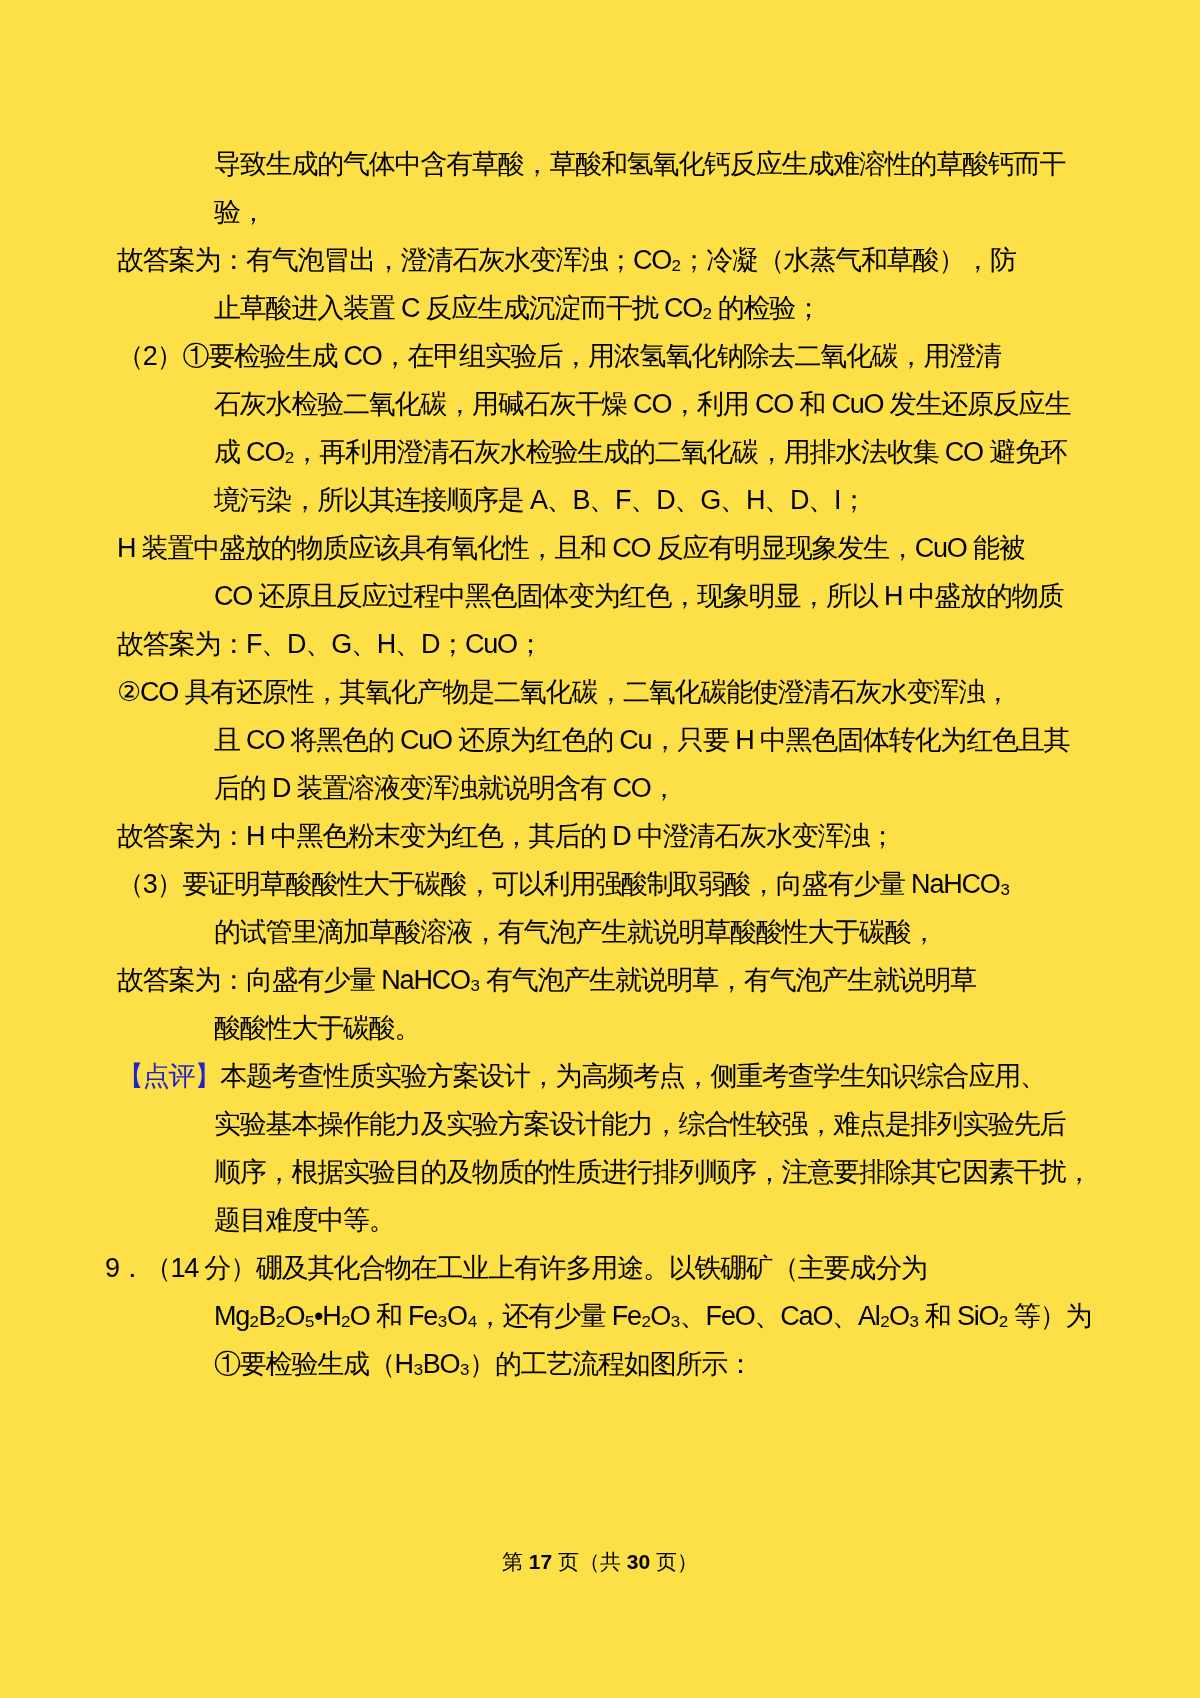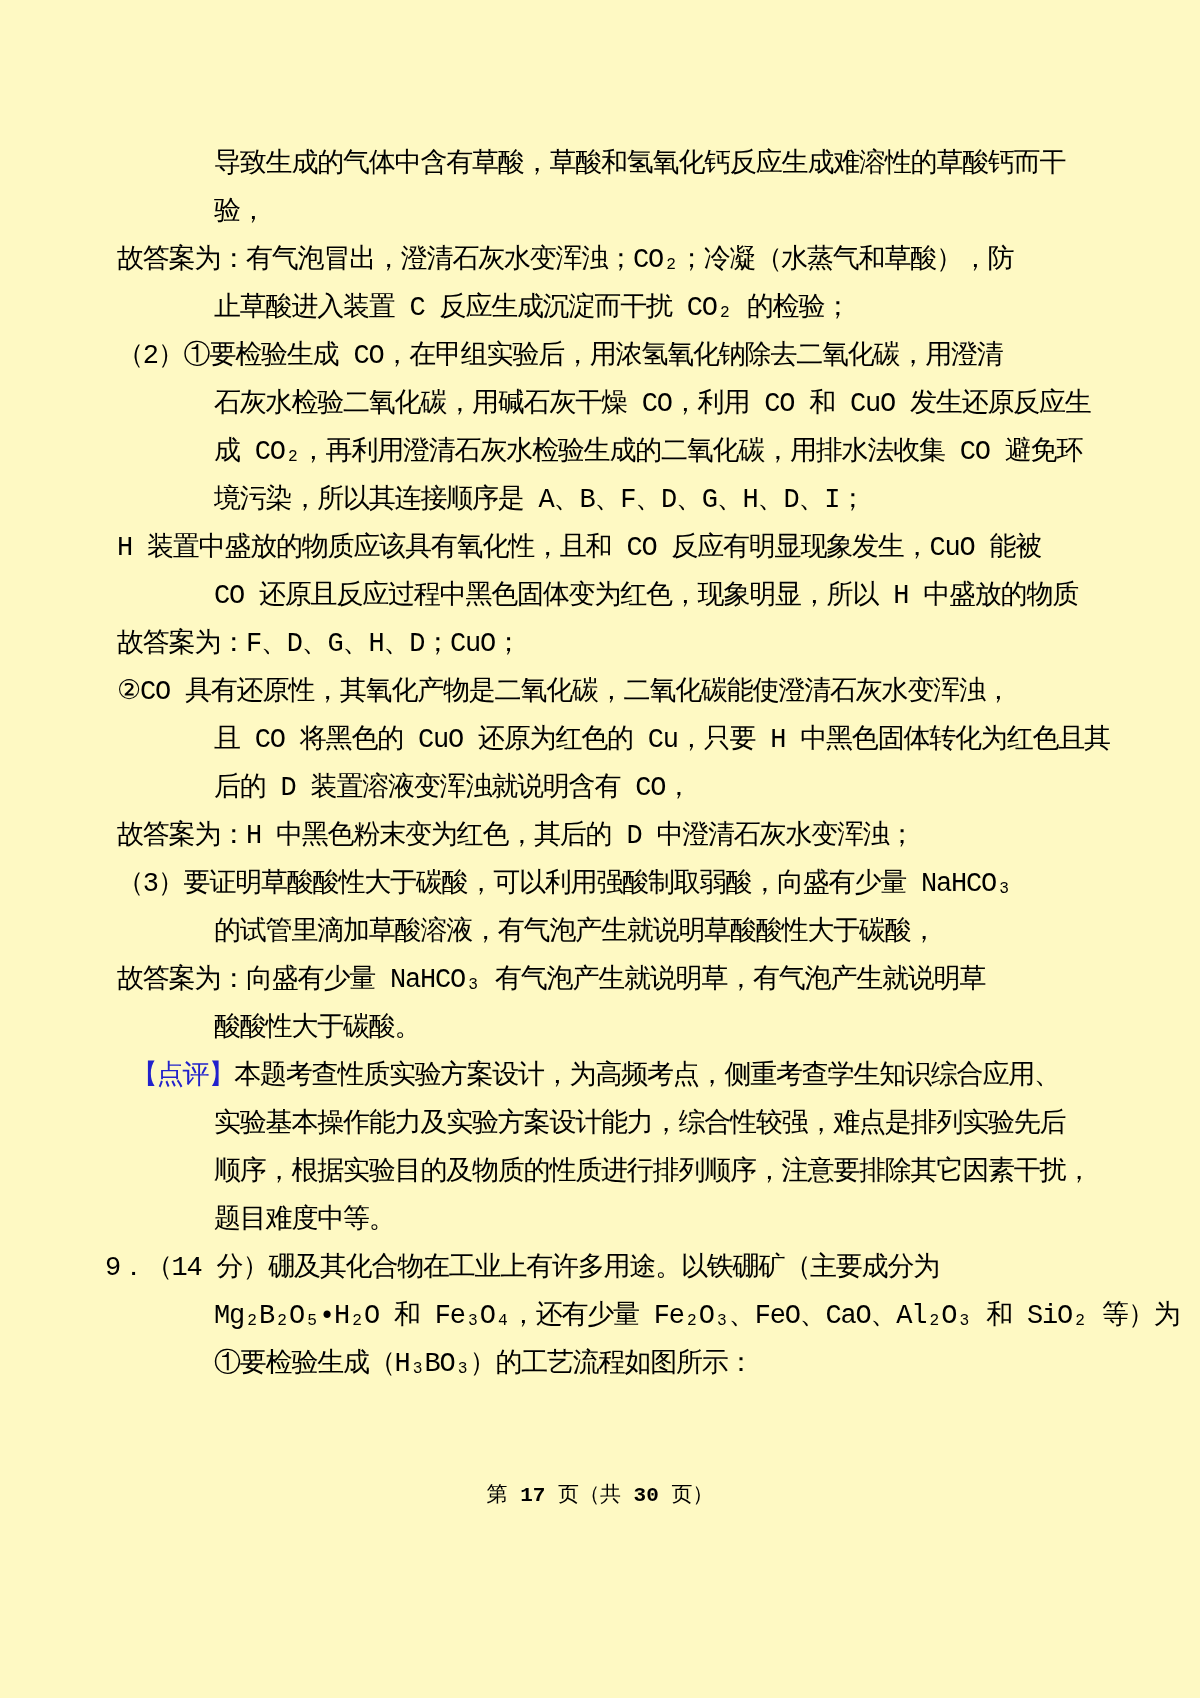--- a/index.html
+++ b/index.html
@@ -4,46 +4,46 @@
 <style>
   html, body {
     margin: 0;
     padding: 0;
     background: #ffffff;
   }
   .page {
     position: relative;
     width: 1200px;
     height: 1698px;
-    background: #fef9c3;
+    background: #fde047;
     overflow: hidden;
-    font-family: Liberation Mono, monospace;
+    font-family: Liberation Sans, sans-serif;
     color: #000000;
   }
   .doc {
     position: absolute;
     top: 140px;
     left: 0;
     right: 0;
   }
   .line {
     font-size: 27px;
     line-height: 48px;
     height: 48px;
     letter-spacing: -1.2px;
     white-space: nowrap;
     color: #000000;
   }
   .cont     { padding-left: 214px; }
   .para     { padding-left: 117px; }
   .question { padding-left: 105px; }
-  .blue     { color: #2222cc; margin-left: 14px; }
+  .blue     { color: #2222cc; }
   .footer {
     position: absolute;
-    top: 1480px;
+    top: 1546px;
     left: 0;
     width: 100%;
     text-align: center;
     font-size: 21px;
     line-height: 32px;
     color: #000000;
   }
   .footer .num { font-weight: bold; }
 </style>
 </head>

